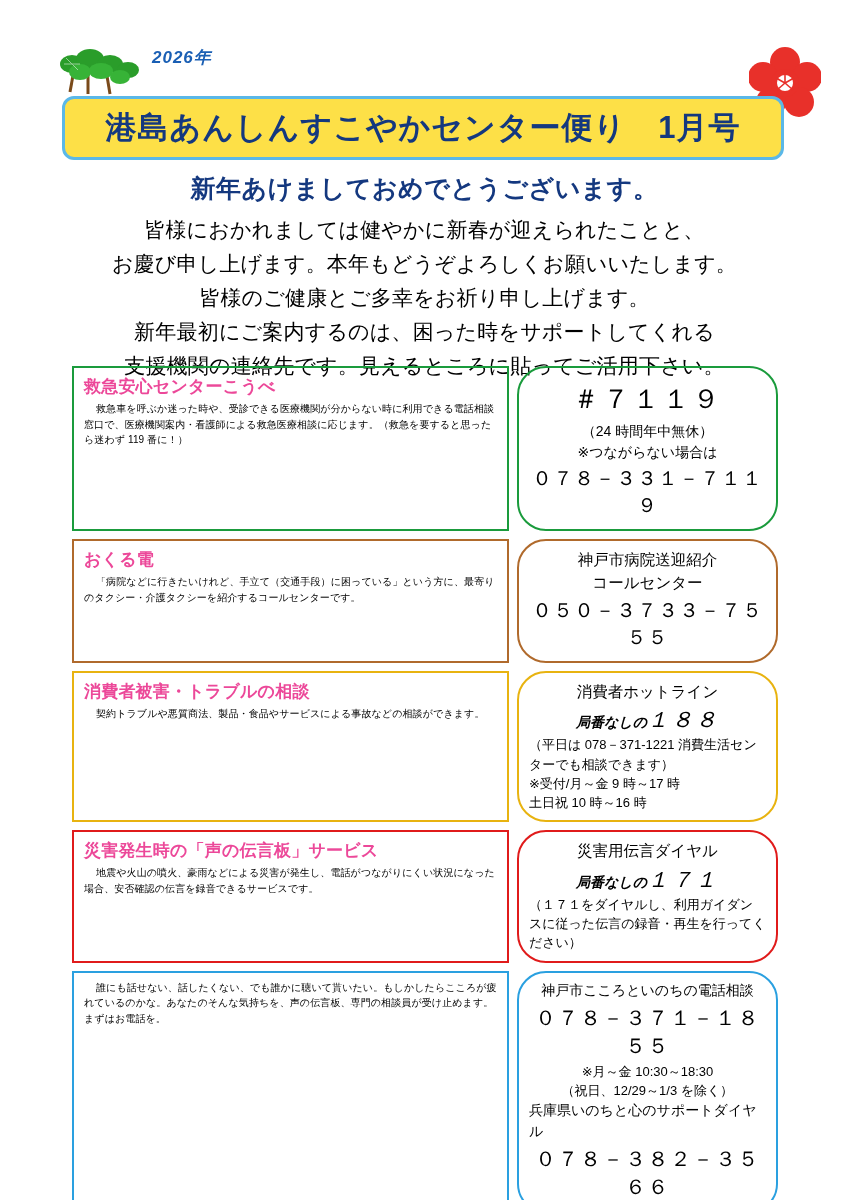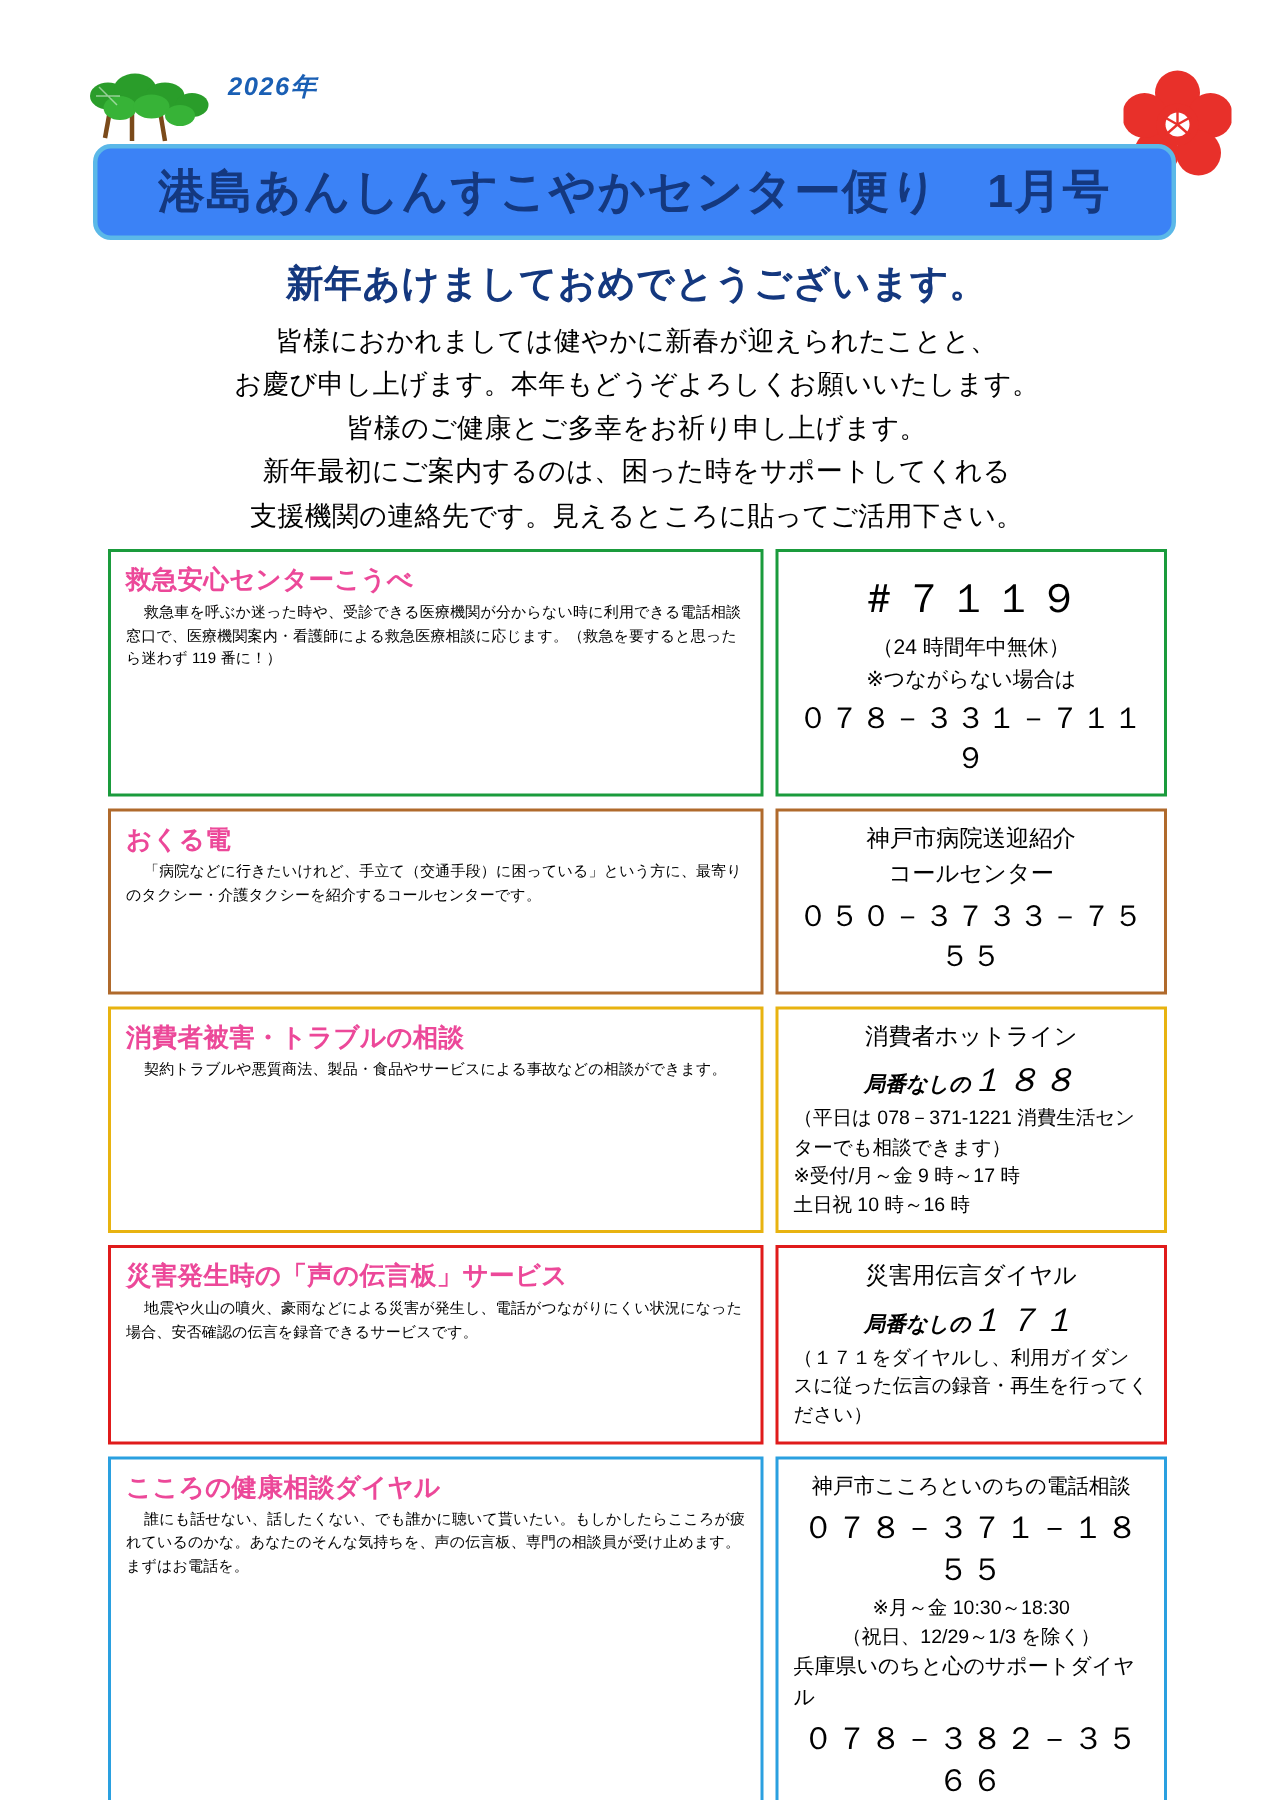--- a/index.html
+++ b/index.html
@@ -50,21 +50,21 @@
   }
   .title-bar {
     position: absolute;
     left: 62px;
     top: 96px;
     width: 722px;
     height: 64px;
     box-sizing: border-box;
     border: 3px solid #5bb8e8;
     border-radius: 12px;
-    background: #3b82f6;
+    background: #fde047;
     display: flex;
     align-items: center;
     justify-content: center;
   }
   .title-bar .title-text {
     font-size: 31px;
     font-weight: bold;
     color: #14387f;
     letter-spacing: 1px;
     white-space: nowrap;
@@ -79,21 +79,21 @@
     text-align: center;
   }
   .greeting .head {
     font-size: 25px;
     font-weight: bold;
     color: #14387f;
     letter-spacing: 0.5px;
     margin-bottom: 8px;
   }
   .greeting .line {
-    font-size: 18px;
+    font-size: 21px;
     color: #000;
     line-height: 1.62;
     letter-spacing: 0.2px;
   }
 
   
   .rows {
     position: absolute;
     left: 72px;
     top: 366px;
@@ -110,20 +110,21 @@
     border-width: 2px;
     border-style: solid;
     padding: 7px 10px 8px 10px;
   }
   .cell.left {
     width: 456px;
   }
   .cell.right {
     width: 272px;
     text-align: center;
+    border-radius: 29px;
   }
   .cell h3 {
     margin: 0 0 3px 0;
     font-size: 17px;
     font-weight: bold;
     letter-spacing: 0.2px;
     color: #ec4899;
   }
   .cell p {
     margin: 0;
@@ -293,21 +294,20 @@
         <div class="rhead">災害用伝言ダイヤル</div>
         <div class="hotline-row">
           <b>局番なしの</b><span class="num">１７１</span>
         </div>
         <div class="rline small lefted">（１７１をダイヤルし、利用ガイダンスに従った伝言の録音・再生を行ってください）</div>
       </div>
     </div>
 
     <div class="row">
       <div class="cell left blue">
-        <h3>こころの健康相談ダイヤル</h3>
         <p>誰にも話せない、話したくない、でも誰かに聴いて貰いたい。もしかしたらこころが疲れているのかな。あなたのそんな気持ちを、声の伝言板、専門の相談員が受け止めます。まずはお電話を。</p>
       </div>
       <div class="cell right blue">
         <div class="rline">神戸市こころといのちの電話相談</div>
         <div class="tel-big">０７８－３７１－１８５５</div>
         <div class="rline small">※月～金 10:30～18:30</div>
         <div class="rline small">（祝日、12/29～1/3 を除く）</div>
         <div class="rline lefted">兵庫県いのちと心のサポートダイヤル</div>
         <div class="tel-big">０７８－３８２－３５６６</div>
 

